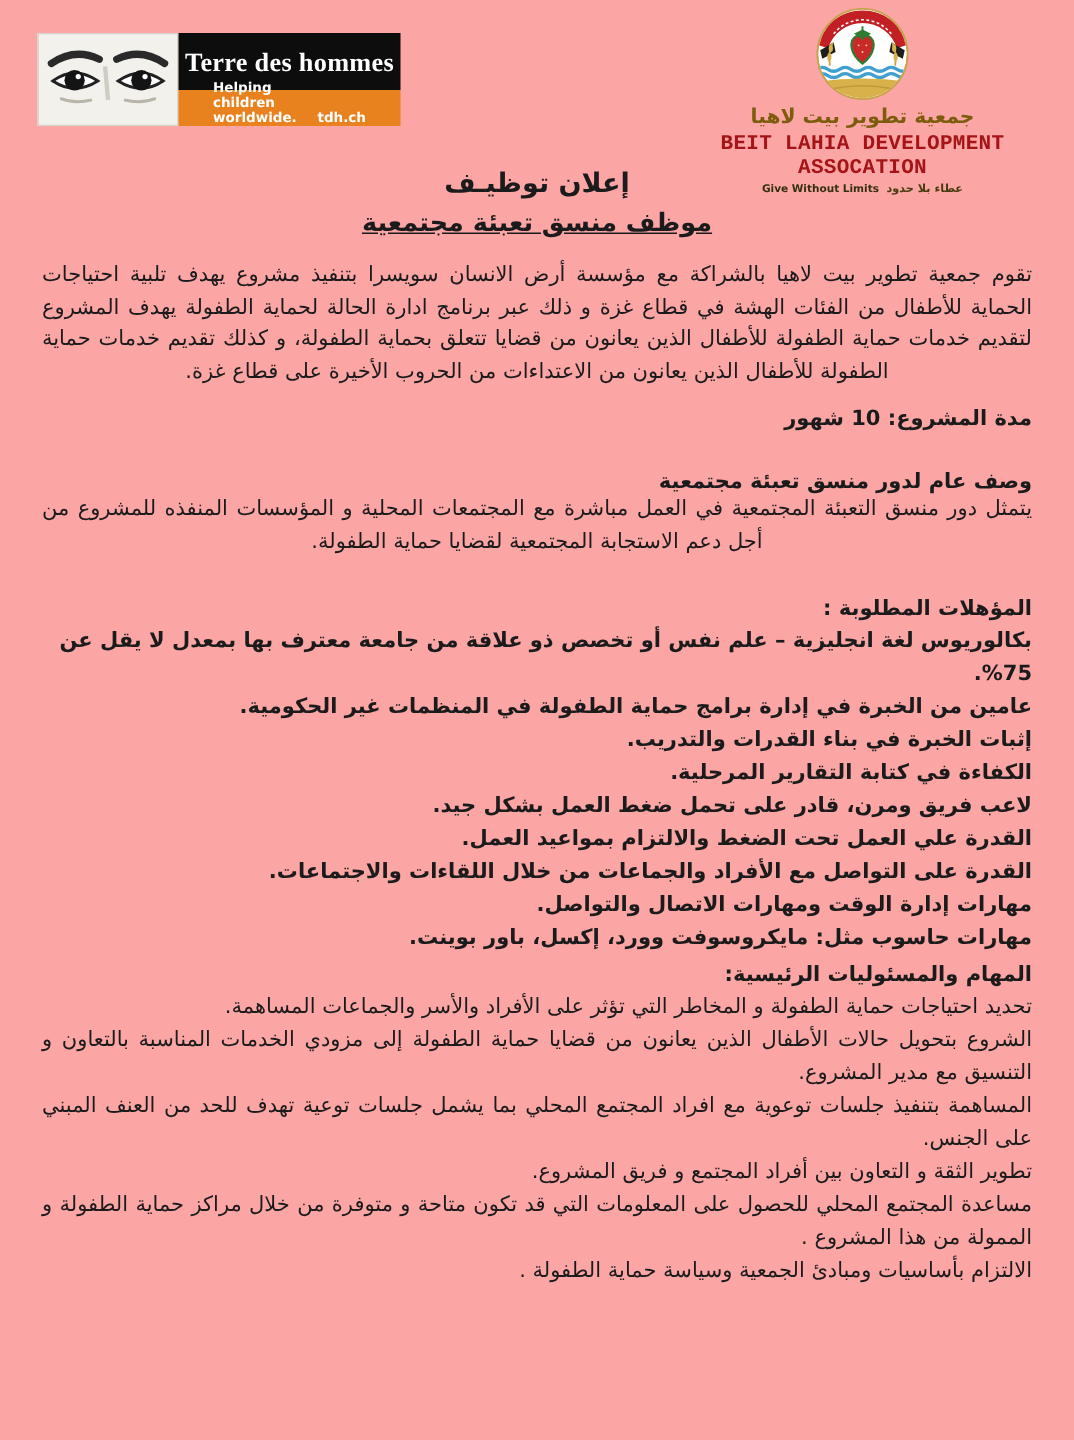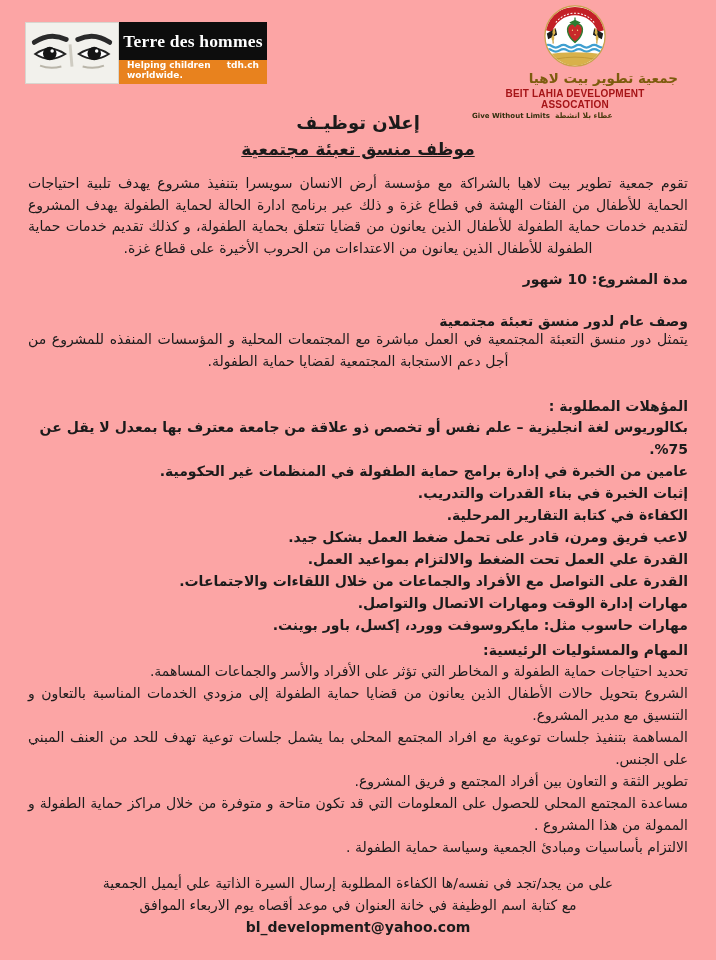--- a/index.html
+++ b/index.html
@@ -20,28 +20,28 @@
   .tdh-eyes svg{display:block;width:100%;height:100%;}
   .tdh-right{display:flex;flex-direction:column;width:148px;}
   .tdh-name{
     background:#0d0d0d;color:#ffffff;height:38px;
     font-family:"Liberation Serif",serif;font-size:17.5px;font-weight:bold;
     display:flex;align-items:center;justify-content:center;letter-spacing:.2px;
   }
   .tdh-tagline{
     background:#e8821e;color:#ffffff;height:24px;
     font-size:9px;font-weight:bold;
-    display:flex;align-items:flex-start;justify-content:space-between;
-    padding:0 8px;box-sizing:border-box;
+    display:flex;align-items:flex-end;justify-content:space-between;
+    padding:0 23px;box-sizing:border-box;
   }
   .blda-logo{position:absolute;left:472px;top:4px;width:206px;text-align:center;}
   .blda-emblem{width:64px;height:64px;margin:0 auto;display:block;}
-  .blda-name-ar{direction:rtl;font-size:13.5px;font-weight:bold;color:#7d5c0e;margin-top:2px;text-align:right;}
-  .blda-name-en{font-family:Liberation Sans, sans-serif;font-size:10px;font-weight:bold;color:#a51417;letter-spacing:.2px;margin-top:2px;}
-  .blda-tagline{display:flex;gap:5px;align-items:center;font-size:7px;font-weight:bold;color:#33300f;margin-top:1px;}
+  .blda-name-ar{direction:rtl;font-size:13.5px;font-weight:bold;color:#7d5c0e;margin-top:2px;}
+  .blda-name-en{font-family:Liberation Mono, monospace;font-size:14px;font-weight:bold;color:#a51417;letter-spacing:.2px;margin-top:2px;}
+  .blda-tagline{display:flex;justify-content:center;gap:5px;align-items:center;font-size:7px;font-weight:bold;color:#33300f;margin-top:1px;}
   .blda-tagline .ar{direction:rtl;font-size:7.5px;color:#4a3b10;}
   
   .doc{direction:rtl;padding:0 28px;}
   .title-1{font-size:18px;font-weight:bold;text-align:center;margin:4px 0 0;}
   .title-2{font-size:17px;font-weight:bold;text-align:center;text-decoration:underline;margin:6px 0 0;}
   .para{font-size:14px;line-height:21.5px;margin:14px 0 0;text-align:justify;text-align-last:center;}
   .bold-line{font-size:14px;font-weight:bold;text-align:right;margin:12px 0 0;}
   .section-heading{font-size:14px;font-weight:bold;text-align:right;margin:26px 0 0;}
   .section-heading.tight{margin-top:6px;}
   .line{font-size:14px;line-height:22px;font-weight:bold;}
@@ -118,21 +118,21 @@
           <path d="M2,72.5 Q8,68.5 14,72.5 T26,72.5 T38,72.5 T50,72.5 T62,72.5 T74,72.5 T86,72.5 T98,72.5" stroke="#3f9fd0" stroke-width="3.4" fill="none"></path>
 
           <path d="M2,79 Q50,72 98,79 L98,100 L2,100 Z" fill="#d8b14a"></path>
           <path d="M20,86 Q50,80 80,86" stroke="#c09a37" stroke-width="1.5" fill="none"></path>
         </g>
       </svg>
       <div class="blda-name-ar">جمعية تطوير بيت لاهيا</div>
       <div class="blda-name-en">BEIT LAHIA DEVELOPMENT ASSOCATION</div>
       <div class="blda-tagline">
         <span>Give Without Limits</span>
-        <span class="ar">عطاء بلا انشطة</span>
+        <span class="ar">عطاء بلا حدود</span>
       </div>
     </div>
   </div>
 
   <div class="doc">
 
     <div class="title-1">إعلان توظيـف</div>
     <div class="title-2">موظف منسق تعبئة مجتمعية</div>
 
     <p class="para">تقوم جمعية تطوير بيت لاهيا بالشراكة مع مؤسسة أرض الانسان سويسرا  بتنفيذ مشروع يهدف تلبية احتياجات الحماية للأطفال من الفئات الهشة في قطاع غزة و ذلك عبر برنامج ادارة الحالة لحماية الطفولة يهدف المشروع لتقديم خدمات حماية الطفولة للأطفال الذين يعانون من  قضايا تتعلق بحماية الطفولة، و كذلك تقديم خدمات حماية الطفولة للأطفال الذين يعانون من الاعتداءات من الحروب الأخيرة على قطاع غزة.</p>
@@ -161,23 +161,15 @@
     <div class="section-heading tight">المهام والمسئوليات الرئيسية:</div>
     <div class="tasks">
       <div class="task">تحديد احتياجات حماية الطفولة و المخاطر التي تؤثر على الأفراد والأسر والجماعات المساهمة.</div>
       <div class="task">الشروع بتحويل حالات الأطفال الذين يعانون من قضايا حماية الطفولة إلى مزودي الخدمات المناسبة بالتعاون و التنسيق مع مدير المشروع.</div>
       <div class="task">المساهمة بتنفيذ جلسات توعوية مع افراد المجتمع المحلي بما يشمل جلسات توعية تهدف للحد من العنف المبني على الجنس.</div>
       <div class="task">تطوير الثقة و التعاون بين أفراد المجتمع و فريق المشروع.</div>
       <div class="task">مساعدة المجتمع المحلي للحصول على المعلومات التي قد تكون متاحة و متوفرة من خلال مراكز حماية الطفولة و الممولة من هذا المشروع .</div>
       <div class="task">الالتزام بأساسيات ومبادئ الجمعية وسياسة حماية الطفولة .</div>
     </div>
 
-    <div class="closing">
-      <div>على من يجد/تجد في نفسه/ها الكفاءة المطلوبة إرسال السيرة الذاتية علي أيميل الجمعية</div>
-      <div>
-        <span>مع كتابة اسم الوظيفة في خانة العنوان في موعد أقصاه يوم الاربعاء الموافق</span>
-        <span class="email">bl_development@yahoo.com</span>
-      </div>
-
-    </div>
 
   </div>
 </div>
 
 </body></html>

